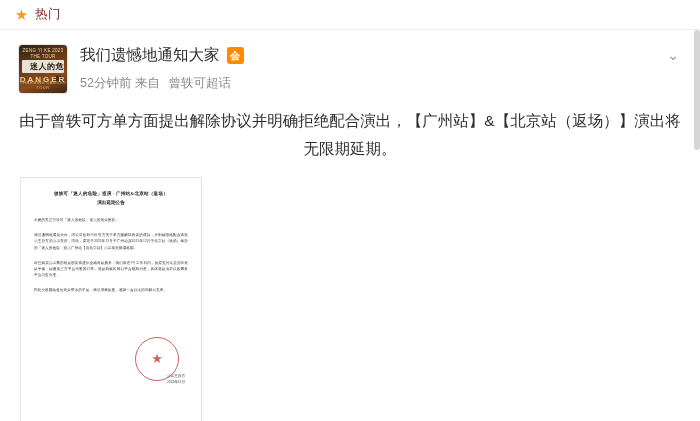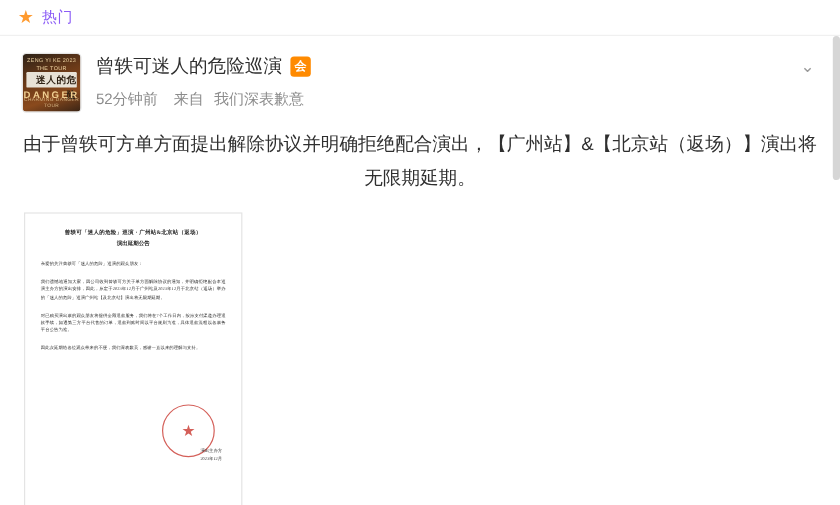--- a/index.html
+++ b/index.html
@@ -34,21 +34,21 @@
     height: 15px;
     margin-right: 6px;
     display: inline-block;
     line-height: 15px;
     text-align: center;
     font-size: 15px;
     color: #ff9a2e;
   }
   .topbar-label {
     font-size: 12.5px;
-    color: #8b5cf6;
+    color: #7f1d1d;
     letter-spacing: 0.5px;
   }
   
   .post {
     position: relative;
     padding: 14px 18px 0 18px;
   }
   .post-header {
     display: flex;
     align-items: flex-start;
@@ -136,21 +136,21 @@
     text-align: center;
     font-weight: bold;
     display: inline-block;
   }
   .sub-meta {
     margin-top: 9px;
     font-size: 12.5px;
     color: #8c8c8c;
   }
   .sub-meta .from-label {
-    margin-left: 10px;
+    margin-left: 0;
   }
   .sub-meta .source-link {
     color: #8c8c8c;
     margin-left: 5px;
     cursor: pointer;
   }
   .chevron {
     position: absolute;
     top: 16px;
     right: 18px;
@@ -286,27 +286,27 @@
     <div class="post-header">
       <div class="avatar">
         <div class="av-top">ZENG YI KE  2023 THE TOUR</div>
         <div class="av-band">迷人的危险</div>
         <div class="av-sub">DANGER</div>
         <div class="av-foot">CHARMING DANGER TOUR</div>
       </div>
 
       <div class="post-meta">
         <div class="username-row">
-          <span class="username">曾轶可迷人的危险巡演</span>
+          <span class="username">我们遗憾地通知大家</span>
           <span class="vip-badge">会</span>
         </div>
         <div class="sub-meta">
           <span>52分钟前</span>
           <span class="from-label">来自</span>
-          <span class="source-link">我们深表歉意</span>
+          <span class="source-link">曾轶可超话</span>
         </div>
       </div>
     </div>
 
     <div class="chevron">⌄</div>
 
     <div class="post-body">
       <span class="body-text">由于曾轶可方单方面提出解除协议并明确拒绝配合演出，【广州站】&amp;【北京站（返场）】演出将无限期延期。</span>
     </div>
 

